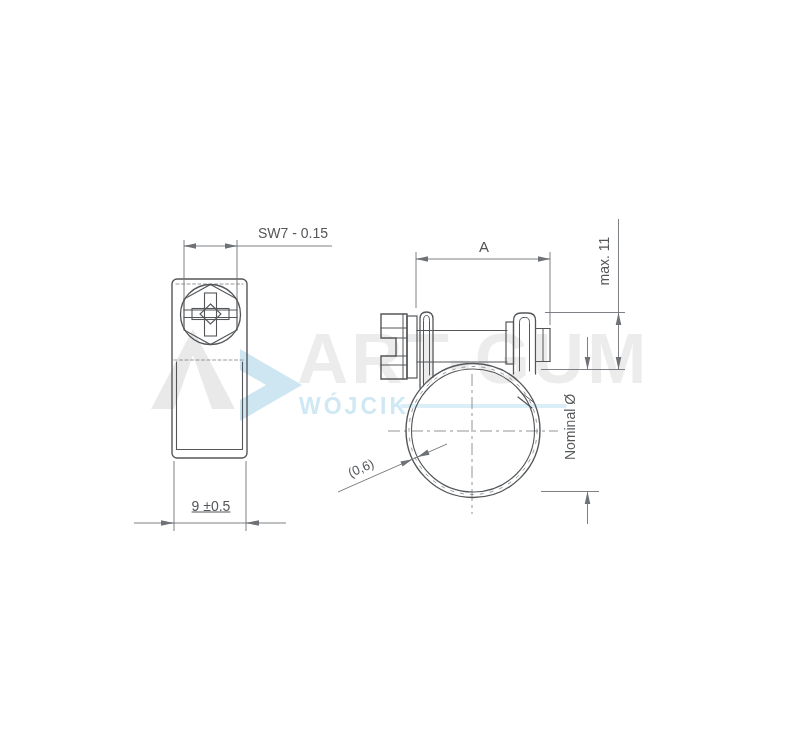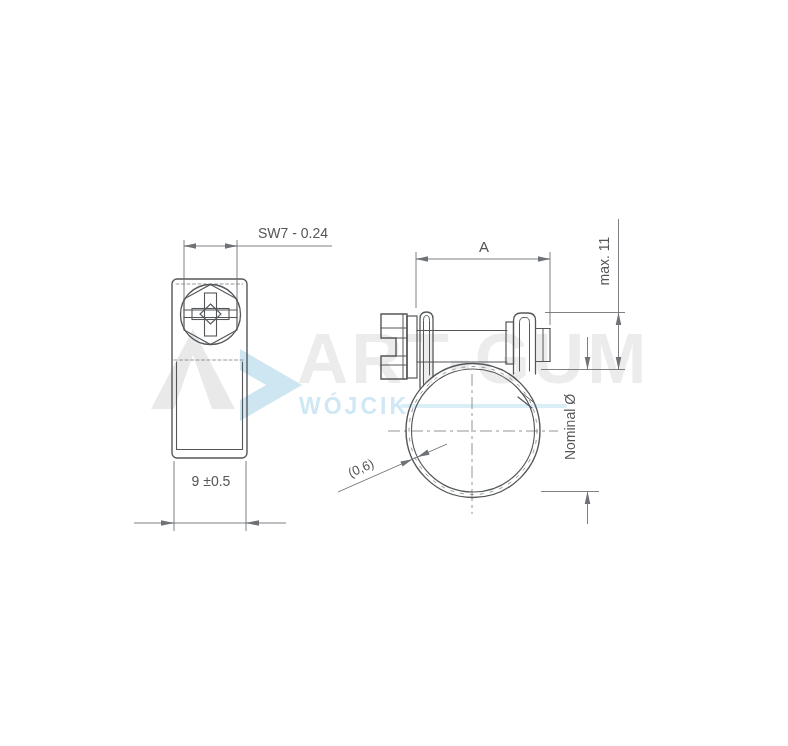--- a/index.html
+++ b/index.html
@@ -141,23 +141,23 @@
       <polygon points="550,259 538,256.2 538,261.8"></polygon>
       <polygon points="618.5,312.5 615.7,325 621.3,325"></polygon>
       <polygon points="618.5,369.5 615.7,357 621.3,357"></polygon>
       <polygon points="587.5,369.5 584.7,357 590.3,357"></polygon>
       <polygon points="587.5,491.5 584.7,504 590.3,504"></polygon>
       <polygon points="412.5,459.2 402.6,466.6 400.4,461.4"></polygon>
       <polygon points="417.5,457 429.6,454.8 427.4,449.6"></polygon>
     </g>
   </svg>
 
-  <div class="dim-label small" style="left:293px;top:233px;">SW7 - 0.24</div>
+  <div class="dim-label small" style="left:293px;top:233px;">SW7 - 0.15</div>
 
-  <div class="dim-label small" style="left:211px;top:481px;">9 ±0.5</div>
+  <div class="dim-label small" style="left:211px;top:506px;text-decoration:underline;">9 ±0.5</div>
 
   <div class="dim-label" style="left:484px;top:246px;">A</div>
 
   <div class="dim-label rot90 small" style="left:604px;top:261px;">max. 11</div>
 
   <div class="dim-label rot90 small" style="left:570px;top:427px;">Nominal Ø</div>
 
   <div class="dim-label rot24" style="left:361px;top:468px;">(0,6)</div>
 
 </div>

